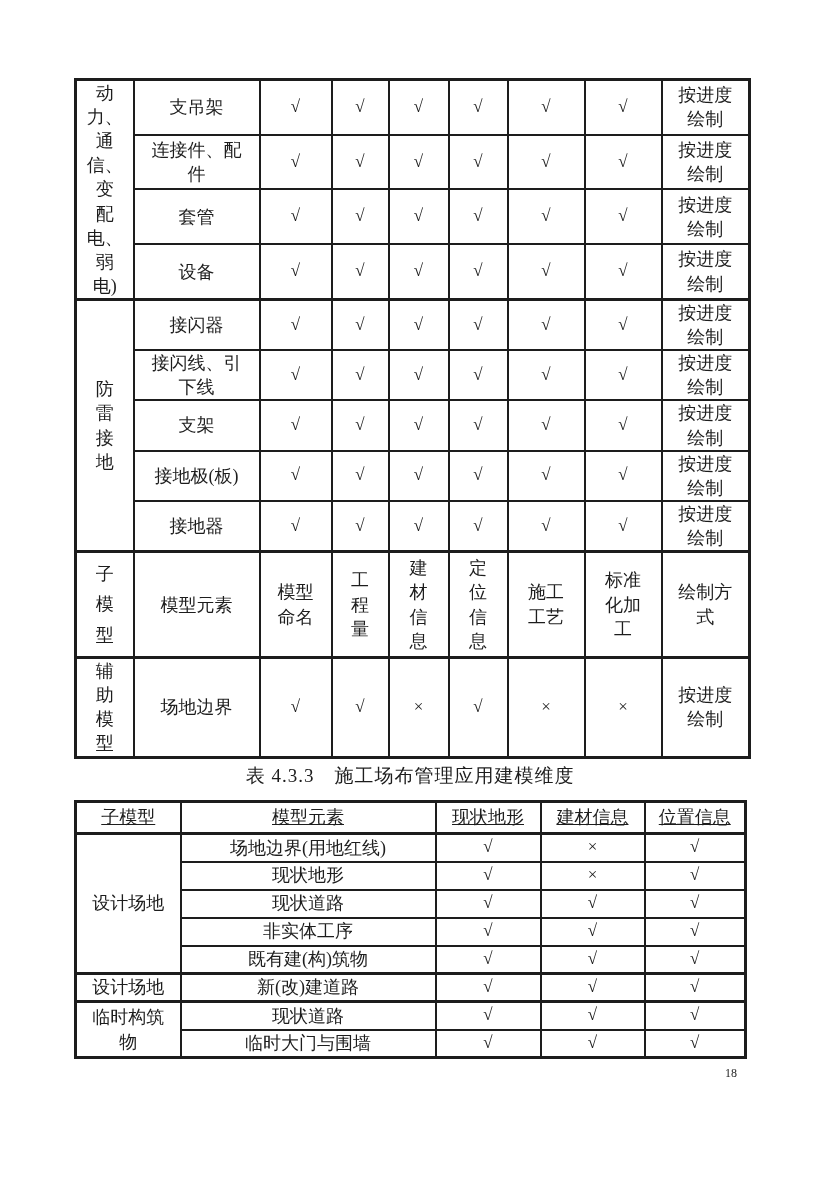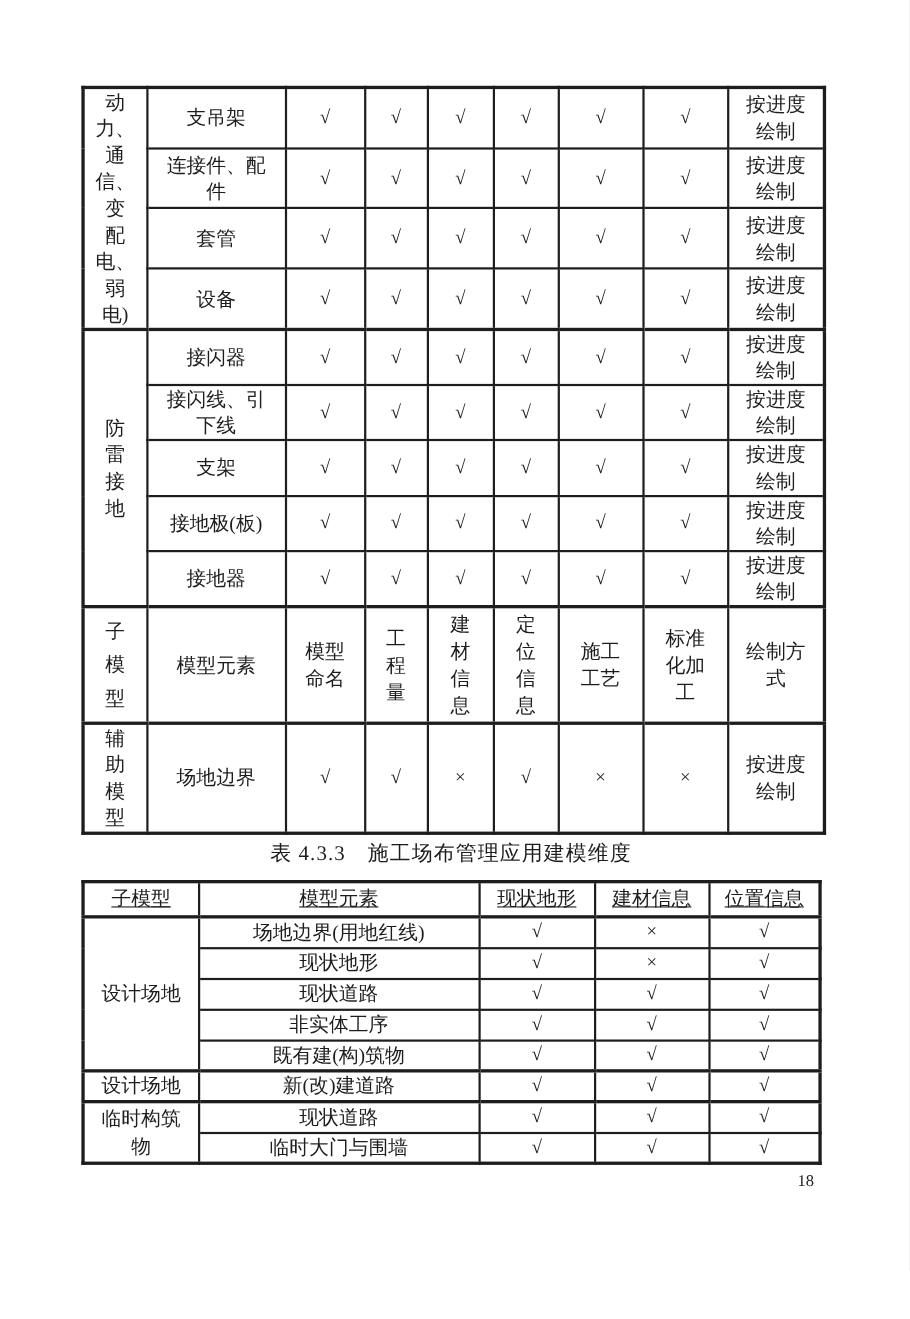--- a/index.html
+++ b/index.html
@@ -45,21 +45,21 @@
     top: 763px;
     width: 672px;
     text-align: center;
     font-size: 19px;
     letter-spacing: 1px;
   }
   .pageno {
     position: absolute;
     left: 725px;
     top: 1066px;
-    font-size: 15px;
+    font-size: 12px;
   }
 </style>
 </head>
 <body>
 
 <div class="page">
 
   <table id="t1">
     <colgroup>
       <col style="width:58px">

